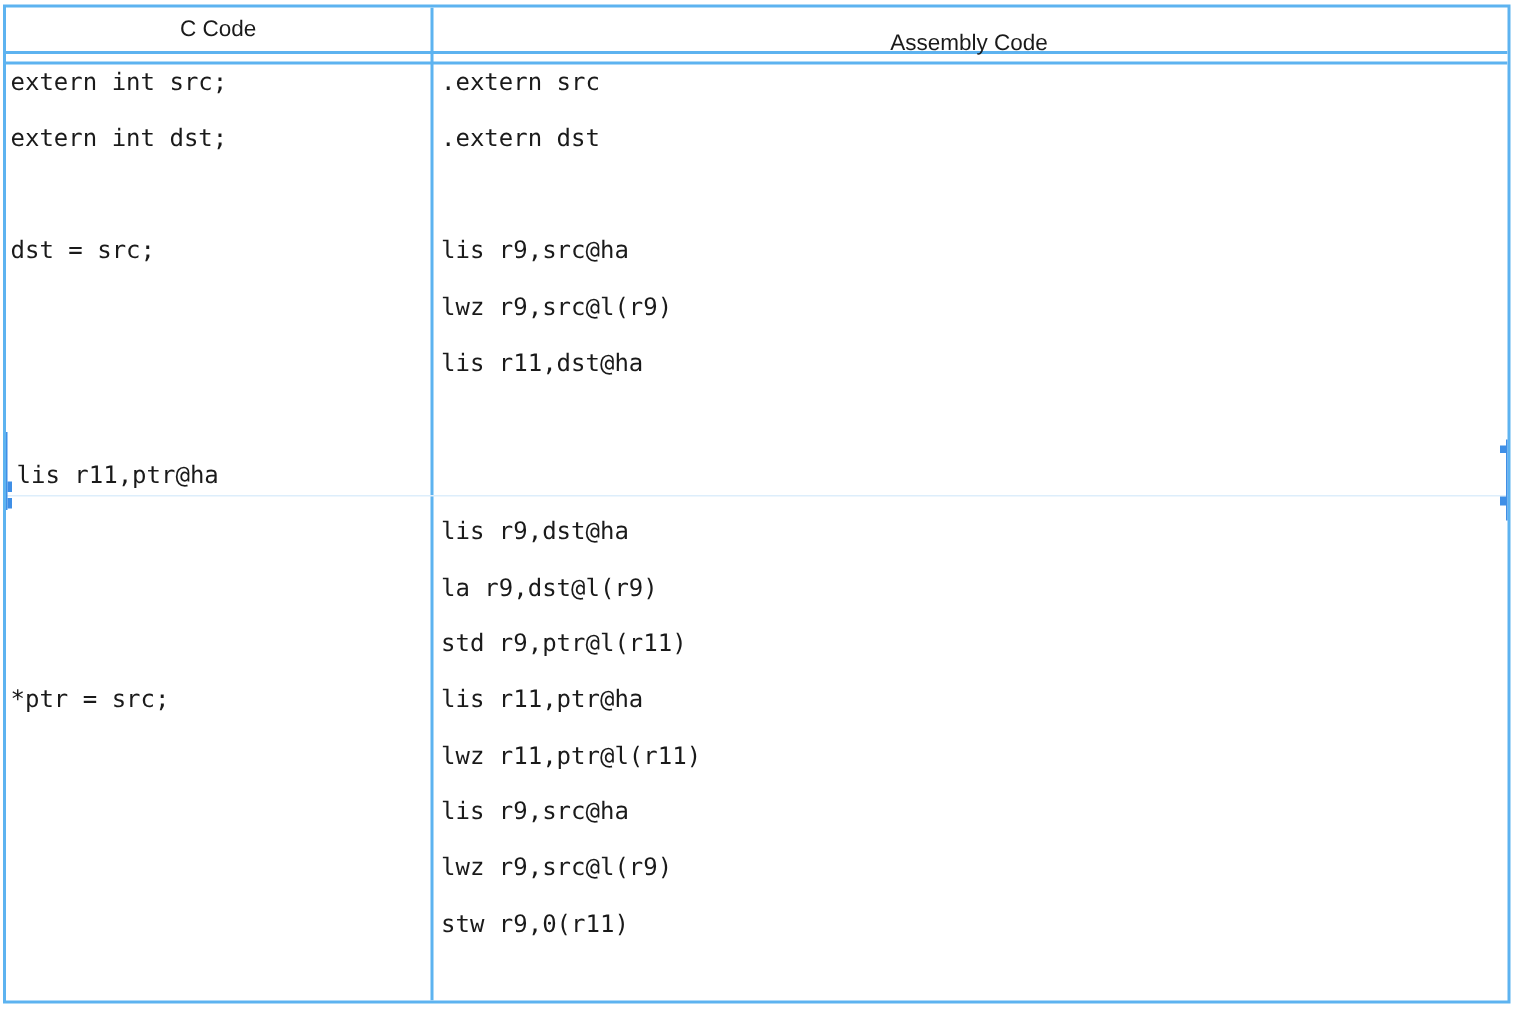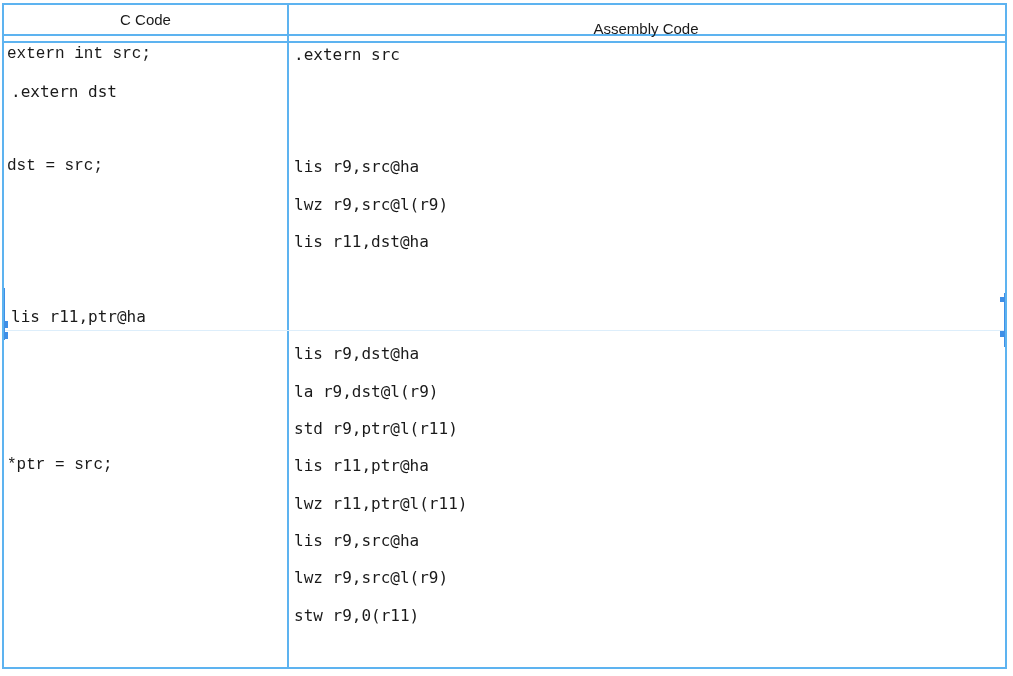--- a/index.html
+++ b/index.html
@@ -57,21 +57,20 @@
     height:37.4px;
     display:flex;
     font-family:"DejaVu Sans Mono","Liberation Mono",monospace;
     font-size:16px;
     line-height:19px;
   }
   .c-cell{
     width:283px;
     padding:2px 0 0 3px;
     white-space:pre;
-    font-family:Liberation Mono, monospace;
   }
   .asm-cell{
     flex:1;
     padding:2px 0 0 7px;
     white-space:pre;
   }
   
   .pagebreak{
     position:absolute;
     left:0;right:0;
@@ -108,20 +107,21 @@
   <div class="header-gap"></div>
   <div class="header-line2"></div>
 
   <div class="tbody">
   <div class="row">
     <div class="c-cell">extern int src;</div>
     <div class="asm-cell">.extern src</div>
   </div>
 
   <div class="row">
+    <div class="c-cell">extern int dst;</div>
     <div class="asm-cell">.extern dst</div>
   </div>
 
   <div class="row">
   </div>
 
 
   <div class="row">
     <div class="c-cell">dst = src;</div>
     <div class="asm-cell">lis r9,src@ha</div>

